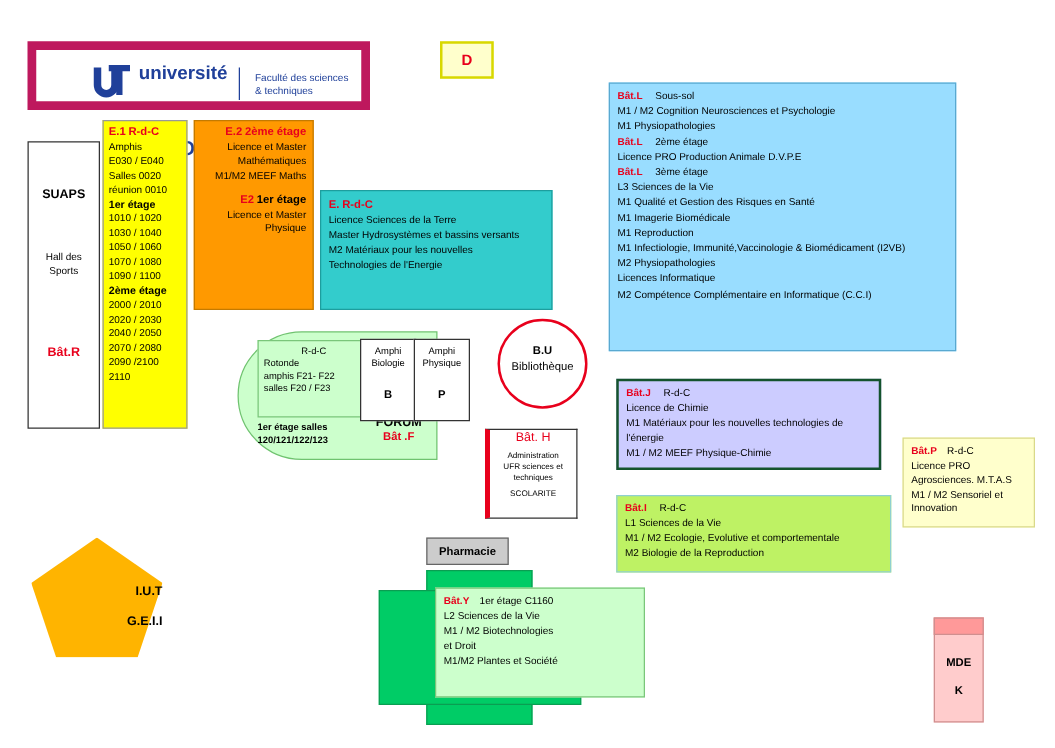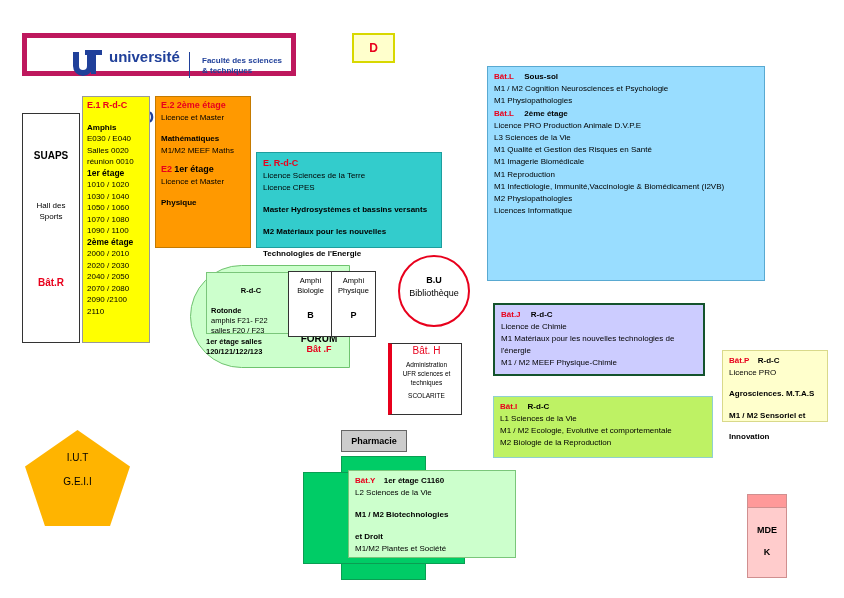--- a/index.html
+++ b/index.html
@@ -3,47 +3,47 @@
 <meta charset="utf-8">
 <style>
   html,body{margin:0;padding:0;}
   body{
     width:844px;height:598px;position:relative;overflow:hidden;
     background:#ffffff;
     font-family:"Liberation Sans", sans-serif;
     font-size:9px;color:#000;
   }
   .abs{position:absolute;box-sizing:border-box;}
-  .b{font-weight:bold;margin-top:10px;}
-
-  
-  #logo{left:22px;top:33px;width:274px;height:43px;background:#fff;border:5px solid #be185d;}
+  .b{font-weight:normal;}
+
+  
+  #logo{left:22px;top:33px;width:274px;height:55px;background:#fff;border:7px solid #be185d;}
   #logo .ut{position:absolute;left:44px;top:12px;width:34px;height:28px;}
   #logo .utext{position:absolute;left:82px;top:12px;color:#20409a;font-size:15px;font-weight:bold;line-height:14px;}
   #logo .utext small{display:block;font-size:16px;font-weight:bold;margin-top:47px;}
   #logo .divider{position:absolute;left:162px;top:14px;width:1px;height:26px;background:#20409a;}
-  #logo .fac{position:absolute;left:175px;top:18px;color:#20409a;font-size:8px;font-weight:bold;line-height:10px;}
+  #logo .fac{position:absolute;left:175px;top:18px;color:#20409a;font-size:8px;font-weight:normal;line-height:10px;}
 
   
   #boxD{left:352px;top:33px;width:43px;height:30px;background:#ffffcc;border:2px solid #d8d800;}
   #boxD span{display:block;text-align:center;line-height:26px;font-weight:bold;font-size:12px;color:#e8001c;}
 
   
   #suaps{left:22px;top:113px;width:58px;height:230px;background:#fff;border:1px solid #333;}
   #suaps .t1{position:absolute;top:36px;width:100%;text-align:center;font-weight:bold;font-size:10px;}
   #suaps .t2{position:absolute;top:86px;width:100%;text-align:center;font-size:8px;line-height:11px;}
   #suaps .t3{position:absolute;top:163px;width:100%;text-align:center;font-weight:bold;font-size:10px;color:#e8001c;}
 
   
   #e1{left:82px;top:96px;width:68px;height:247px;background:#ffff00;border:1px solid #999;padding:3px 4px;line-height:11.5px;font-size:8px;}
   #e1 .hd{font-weight:bold;color:#e8001c;font-size:9px;}
   #e1 .sub{font-weight:bold;font-size:8.5px;}
 
   
-  #e2{left:155px;top:96px;width:96px;height:152px;background:#ff9900;border:1px solid #c47a00;padding:3px 5px;line-height:11.5px;font-size:8px;}
+  #e2{left:155px;top:96px;width:96px;height:152px;background:#ff9900;border:1px solid #c47a00;padding:3px 5px;line-height:11.5px;font-size:8px;text-align:right;}
   #e2 .hd{font-weight:bold;color:#e8001c;font-size:9px;}
 
   
   #ebloc{left:256px;top:152px;width:186px;height:96px;background:#33cccc;border:1px solid #1d9e9e;padding:4px 6px;line-height:12px;font-size:8px;}
   #ebloc .hd{font-weight:bold;color:#e8001c;font-size:9px;}
 
   
   #batl{left:487px;top:66px;width:278px;height:215px;background:#99ddff;border:1px solid #59a9d1;padding:4px 6px;line-height:12.2px;font-size:8px;}
   #batl .hd{font-weight:bold;color:#e8001c;}
 
@@ -86,21 +86,21 @@
   .cross{background:#00cc66;border:1px solid #0a9e52;}
   #cv{left:341px;top:456px;width:85px;height:124px;}
   #ch{left:303px;top:472px;width:162px;height:92px;}
   #baty{left:348px;top:470px;width:168px;height:88px;background:#ccffcc;border:1px solid #7ac67a;padding:4px 6px;font-size:8px;line-height:12px;}
   #baty .hd{font-weight:bold;color:#e8001c;}
 
   
   #iut{left:25px;top:430px;width:105px;height:96px;background:#ffb400;
        clip-path:polygon(50% 0%, 100% 38%, 81% 100%, 19% 100%, 0% 38%);
        border:0;}
-  #iutb{left:25px;top:414px;width:105px;height:96px;text-align:center;font-weight:normal;font-size:10px;padding-top:32px;line-height:24px;}
+  #iutb{left:25px;top:430px;width:105px;height:96px;text-align:right;font-weight:bold;font-size:10px;padding-top:32px;line-height:24px;}
 
   
   #mde{left:747px;top:494px;width:40px;height:84px;background:#ffcccc;border:1px solid #d08f8f;text-align:center;font-size:9px;font-weight:bold;padding-top:24px;line-height:22px;}
   #mdeTop{left:747px;top:494px;width:40px;height:14px;background:#ff9999;border:1px solid #d08f8f;}
 </style>
 </head>
 <body>
 
 <div class="abs" id="logo">
   <svg class="ut" viewBox="0 0 34 28">
@@ -164,41 +164,43 @@
   <div><span class="hd">E2</span>
        <span class="hd" style="color:#000">1er étage</span></div>
   <div>Licence et Master</div>
   <div class="b">Physique</div>
 </div>
 
 <div class="abs" id="ebloc">
   <div><span class="hd">E.</span>
        <span class="hd">R-d-C</span></div>
   <div>Licence   Sciences de la Terre</div>
-  <div>Licence   CPES</div>
   <div class="b">Master  Hydrosystèmes et bassins versants</div>
   <div class="b">M2  Matériaux pour les nouvelles</div>
   <div class="b">Technologies de l'Energie</div>
 </div>
 
 <div class="abs" id="batl">
   <div><span class="hd">Bât.L</span>
        <span class="b" style="margin-left:8px">Sous-sol</span></div>
   <div>M1 / M2 Cognition Neurosciences et Psychologie</div>
   <div>M1 Physiopathologies</div>
   <div><span class="hd">Bât.L</span>
        <span class="b" style="margin-left:8px">2ème étage</span></div>
   <div>Licence PRO Production Animale D.V.P.E</div>
+  <div><span class="hd">Bât.L</span>
+       <span class="b" style="margin-left:8px">3ème étage</span></div>
   <div>L3 Sciences de la Vie</div>
   <div>M1 Qualité et Gestion des Risques en Santé</div>
   <div>M1 Imagerie Biomédicale</div>
   <div>M1 Reproduction</div>
   <div>M1 Infectiologie, Immunité,Vaccinologie &amp; Biomédicament (I2VB)</div>
   <div>M2 Physiopathologies</div>
   <div>Licences Informatique</div>
+  <div>M2 Compétence Complémentaire en Informatique  (C.C.I)</div>
 </div>
 
 <div class="abs" id="batj">
   <div><span class="hd">Bât.J</span>
        <span class="b" style="margin-left:8px">R-d-C</span></div>
   <div>Licence de Chimie</div>
   <div>M1 Matériaux pour les nouvelles technologies de</div>
   <div>l'énergie</div>
   <div>M1 / M2 MEEF Physique-Chimie</div>
 </div>

